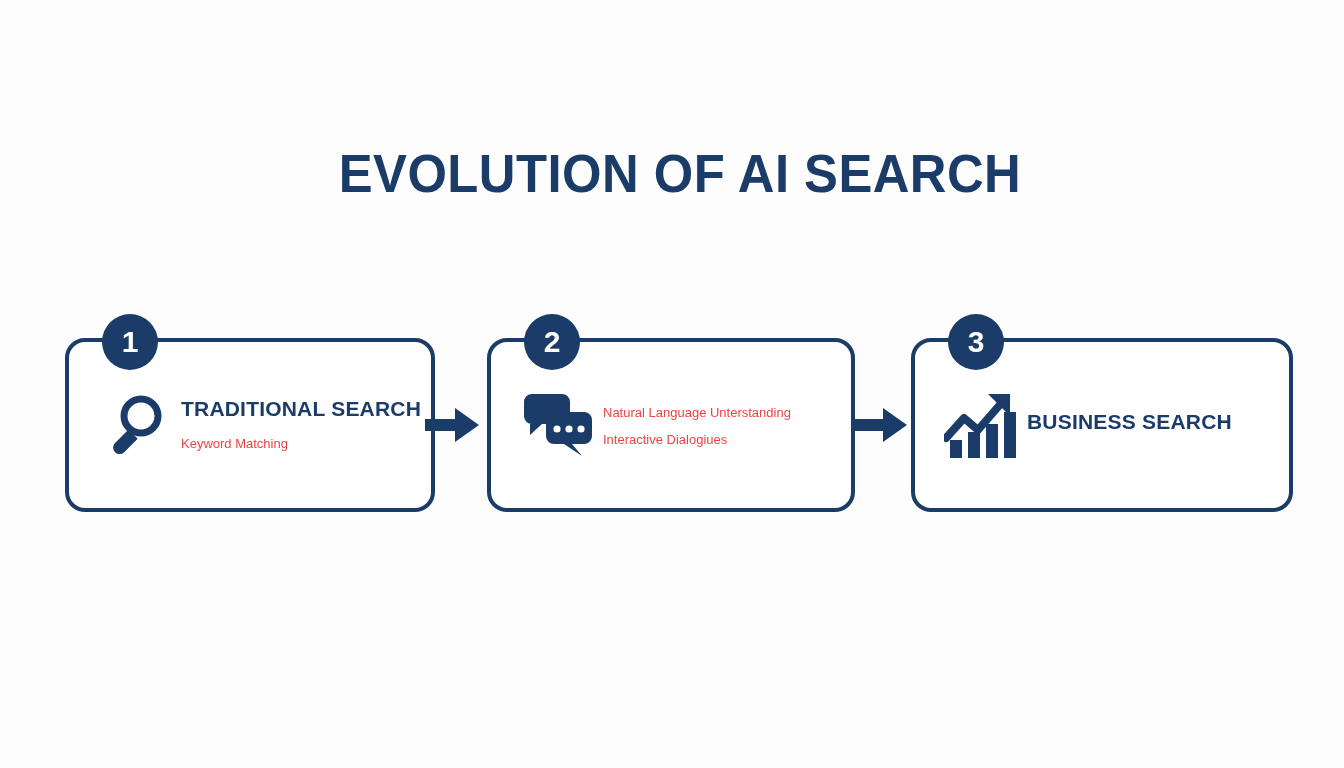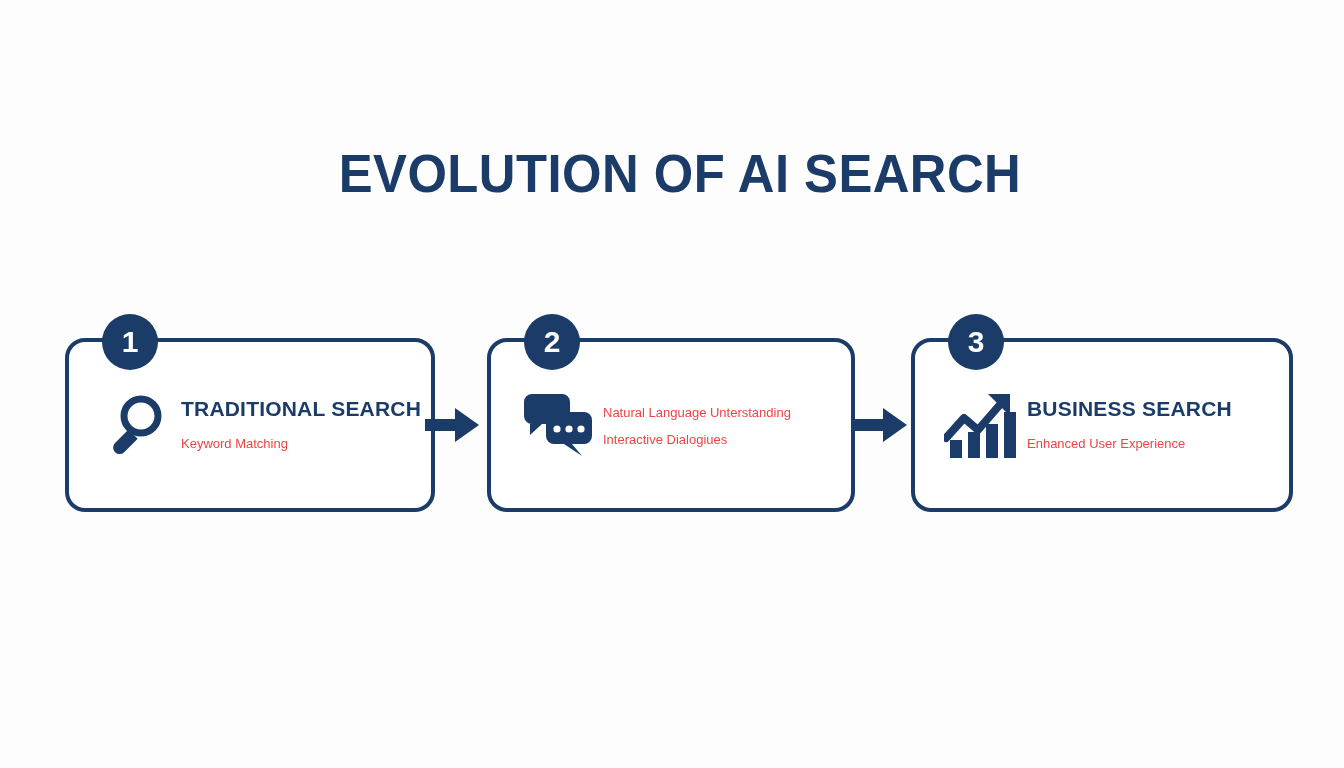--- a/index.html
+++ b/index.html
@@ -191,21 +191,20 @@
             <rect x="42" y="34" width="12" height="34" fill="#1b3c68"></rect>
             <rect x="60" y="22" width="12" height="46" fill="#1b3c68"></rect>
 
             <path d="M2 48 L20 28 L34 40 L60 10" fill="none" stroke="#1b3c68" stroke-width="8" stroke-linecap="round" stroke-linejoin="round"></path>
 
             <path d="M44 4 L66 4 L66 26 L58 18 L52 12 Z" fill="#1b3c68"></path>
           </svg>
         </div>
         <div class="text-col">
           <div class="card-title">BUSINESS SEARCH</div>
-          <div class="card-line">Enhanced User Experience</div>
         </div>
       </div>
       <div class="badge">3</div>
     </div>
 
   </div>
 
   <div class="arrow arrow-1">
     <svg width="56" height="42" viewBox="0 0 56 42" aria-hidden="true">
       <path d="M0 15 L30 15 L30 4 L54 21 L30 38 L30 27 L0 27 Z" fill="#1b3c68"></path>

